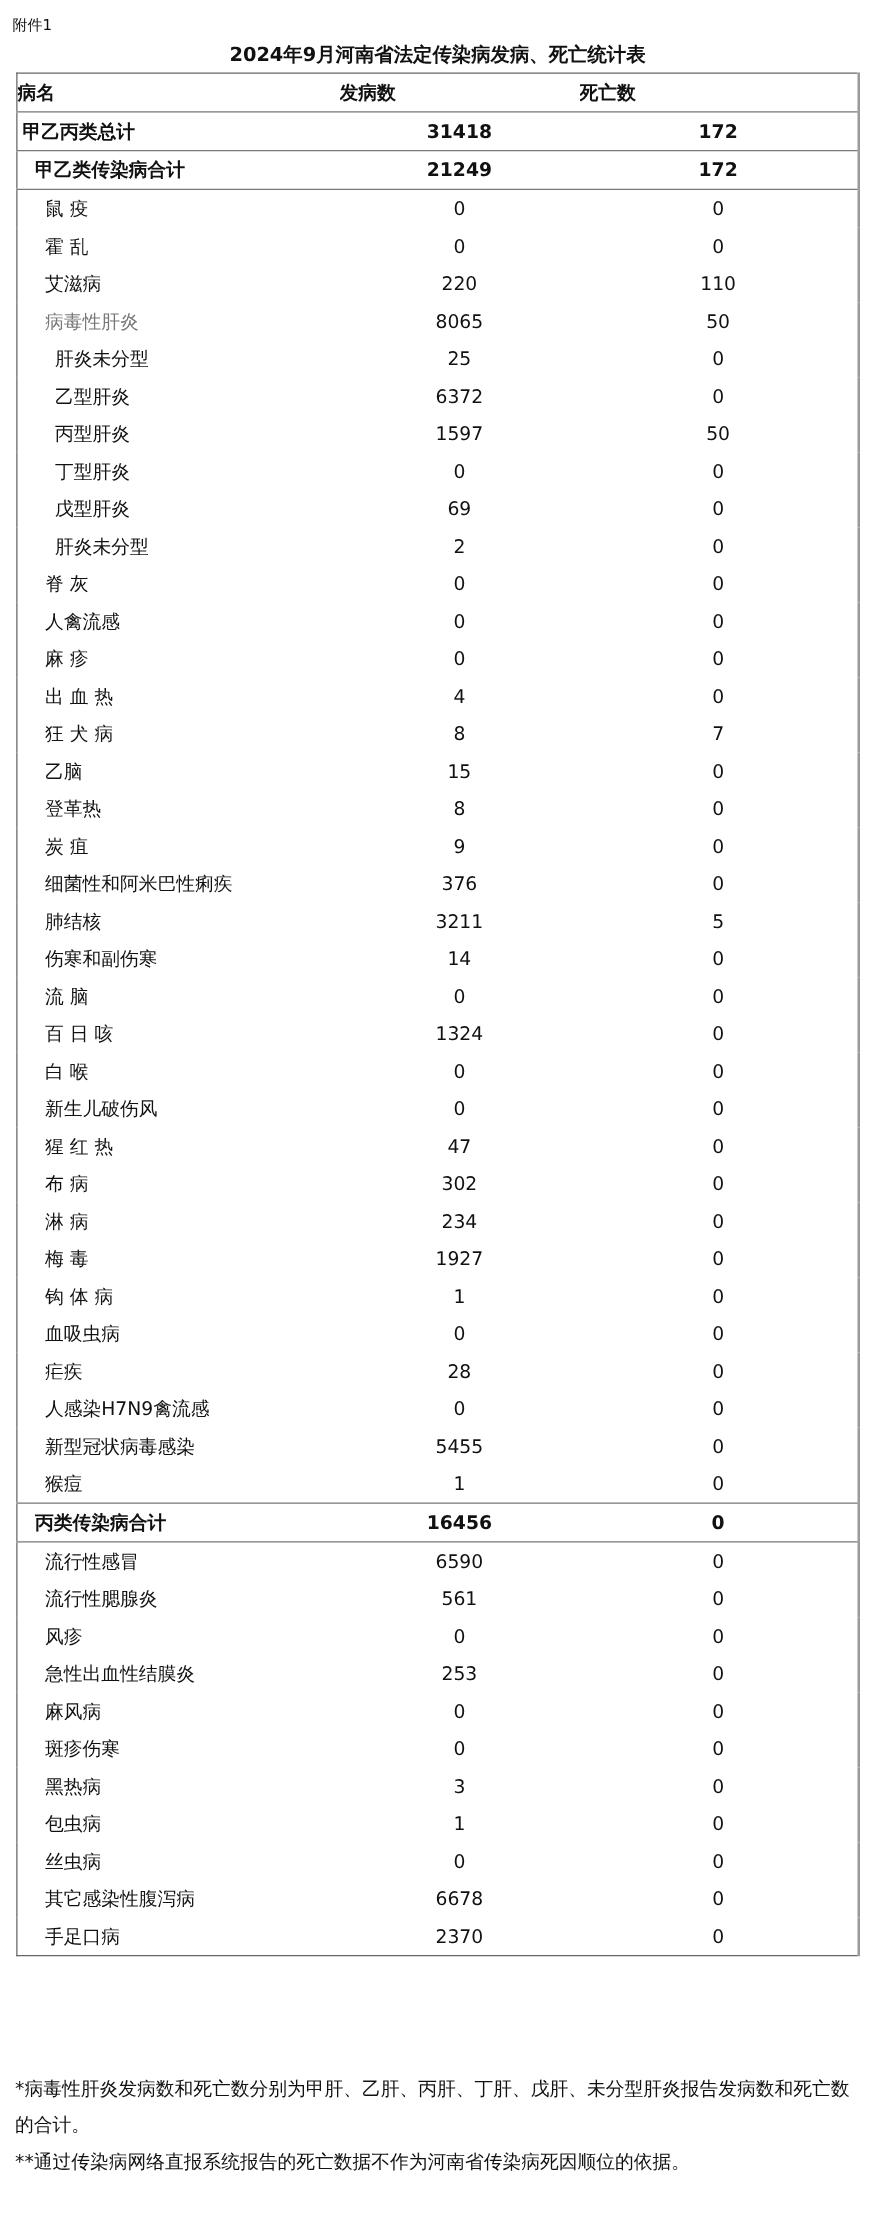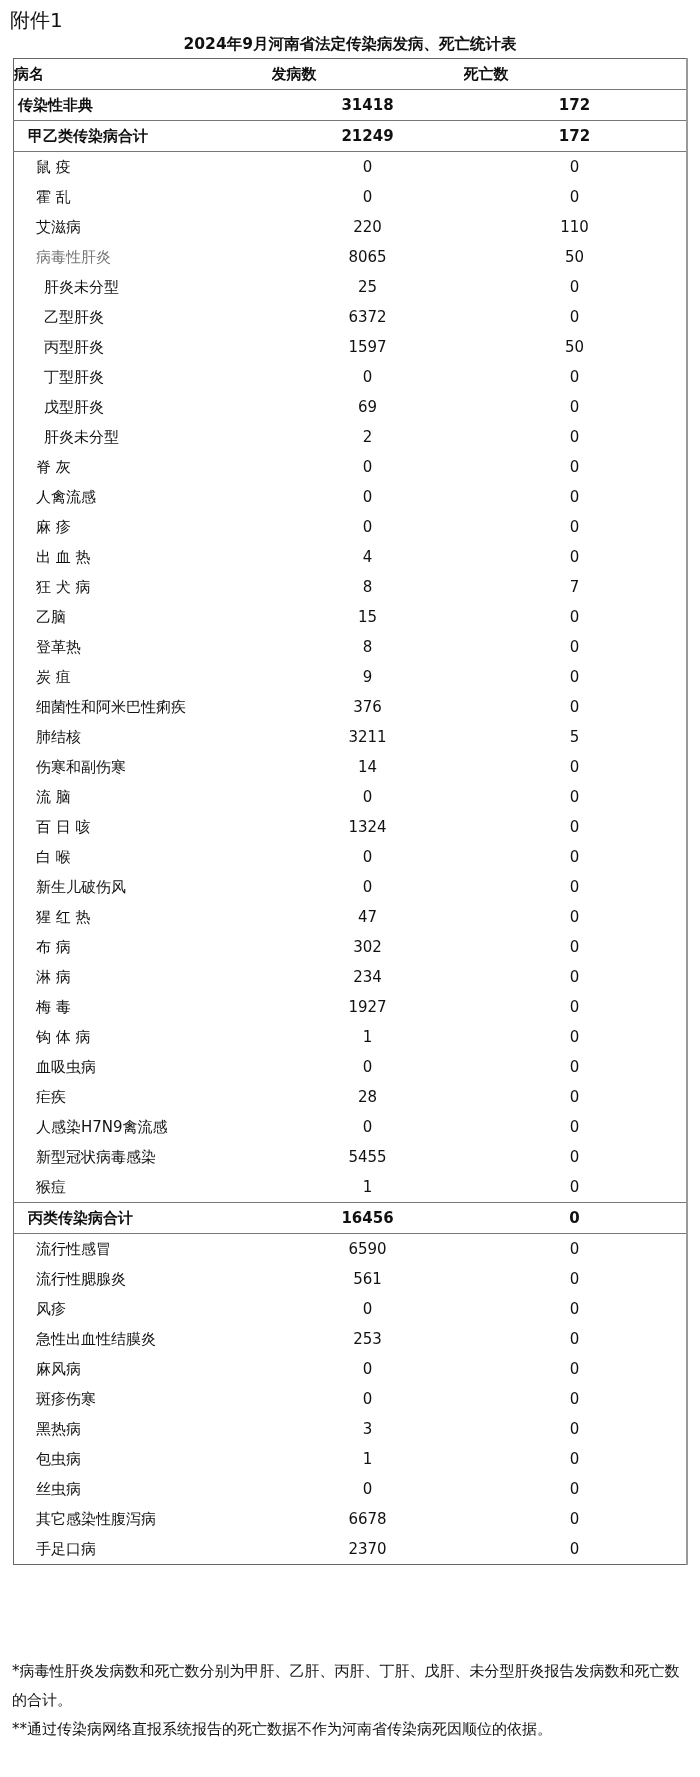--- a/index.html
+++ b/index.html
@@ -3,21 +3,21 @@
 <meta charset="utf-8">
 <style>
   html, body { margin: 0; padding: 0; background: #ffffff; }
   body {
     width: 700px; height: 1777px; position: relative; overflow: hidden;
     font-family: "DejaVu Sans", "Liberation Sans", sans-serif;
     color: #111111;
   }
   .attach {
     position: absolute; left: 10px; top: 10px;
-    font-size: 20px; line-height: 20px;
+    font-size: 12px; line-height: 20px;
   }
   .title {
     position: absolute; left: 0; width: 700px; top: 33px;
     text-align: center; font-size: 15.5px; font-weight: bold; line-height: 22px;
   }
   table.stats {
     position: absolute; left: 13px; top: 58px;
     width: 673px; border-collapse: collapse;
     border: 1.5px solid #666666;
     border-right: 2px solid #9a9a9a;
@@ -59,21 +59,21 @@
     </colgroup>
   <thead>
     <tr class="sep">
       <th>病名</th>
       <th>发病数</th>
       <th>死亡数</th>
     </tr>
   </thead>
   <tbody id="tbody">
       <tr class="sep bold">
-        <td class="nm l0">传染性非典</td>
+        <td class="nm l0">甲乙丙类总计</td>
         <td class="num">31418</td>
         <td class="num">172</td>
       </tr>
       <tr class="sep bold">
         <td class="nm l1">甲乙类传染病合计</td>
         <td class="num">21249</td>
         <td class="num">172</td>
       </tr>
       <tr>
         <td class="nm l2">鼠 疫</td>

